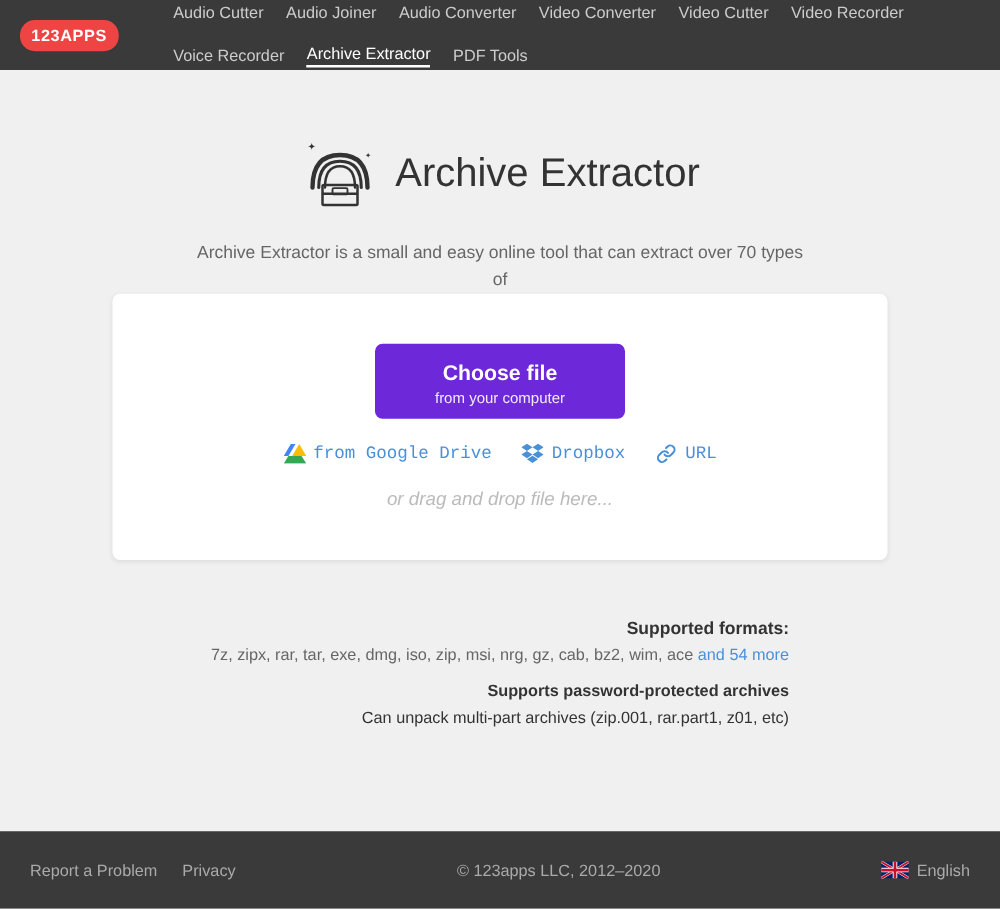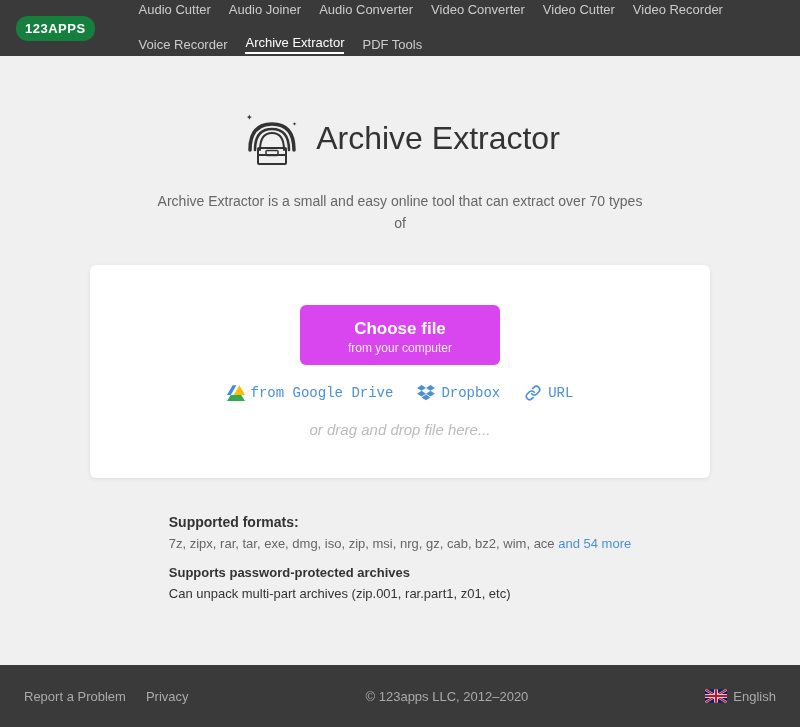--- a/index.html
+++ b/index.html
@@ -8,21 +8,21 @@
     
     .header {
       background: #3a3a3a;
       padding: 0 16px;
       display: flex;
       align-items: center;
       height: 56px;
       gap: 20px;
     }
     .logo-badge {
-      background: #15803d;
+      background: #ef4444;
       color: white;
       font-weight: bold;
       font-size: 13px;
       padding: 5px 9px;
       border-radius: 12px;
       letter-spacing: 0.5px;
     }
     .nav-items {
       display: flex;
       gap: 18px;
@@ -70,38 +70,37 @@
       font-weight: normal;
       color: #333;
     }
 
     .app-description {
       text-align: center;
       color: #666;
       font-size: 14px;
       line-height: 1.6;
       max-width: 500px;
-      margin-bottom: 30px;
     }
 
     
     .upload-box {
       background: white;
       border-radius: 6px;
       width: 620px;
       padding: 40px 30px;
       display: flex;
       flex-direction: column;
       align-items: center;
       gap: 20px;
       box-shadow: 0 1px 4px rgba(0,0,0,0.08);
     }
 
     .choose-file-btn {
-      background: #d946ef;
+      background: #6d28d9;
       color: white;
       border: none;
       border-radius: 6px;
       width: 200px;
       padding: 14px 20px 10px;
       cursor: pointer;
       display: flex;
       flex-direction: column;
       align-items: center;
       gap: 2px;
@@ -133,22 +132,22 @@
     }
 
     .drag-drop-text {
       color: #bbb;
       font-size: 15px;
       font-style: italic;
     }
 
     
     .info-section {
-      margin-top: 36px;
-      text-align: left;
+      margin-top: 46px;
+      text-align: right;
     }
 
     .supported-formats-title {
       font-weight: bold;
       font-size: 14px;
       color: #333;
       margin-bottom: 6px;
     }
 
     .formats-list {

